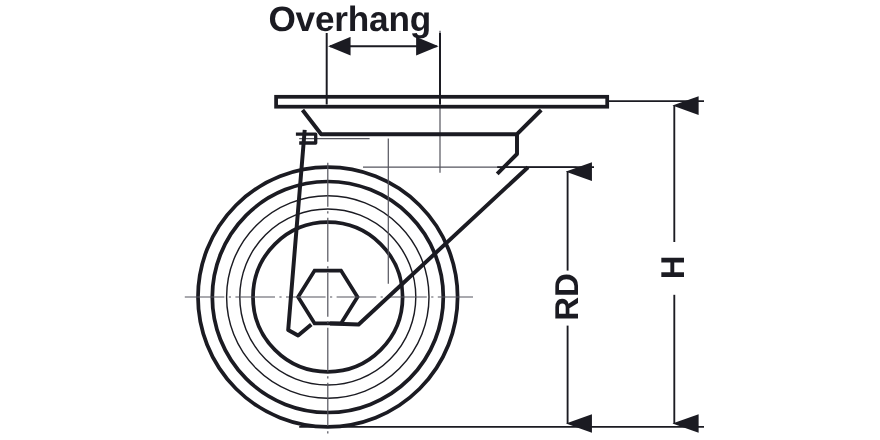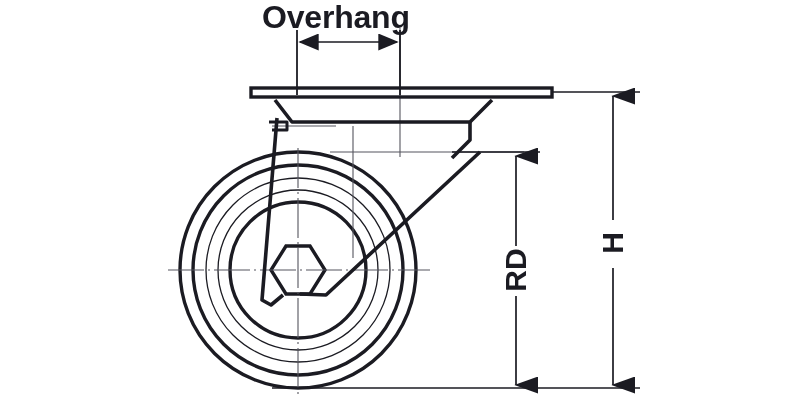--- a/index.html
+++ b/index.html
@@ -24,21 +24,21 @@
   }
   .lbl {
     position: absolute;
     color: #1b1b22;
     font-family: "Liberation Sans", sans-serif;
     font-weight: bold;
     white-space: nowrap;
     line-height: 1;
   }
   #overhang-label {
-    left: 262px;
+    left: 244px;
     top: 1px;
     font-size: 32px;
     letter-spacing: -0.2px;
   }
   #rd-label {
     left: 516px;
     top: 270px;
     font-size: 30px;
     transform: translate(-50%, -50%) rotate(-90deg);
     transform-origin: 50% 50%;

